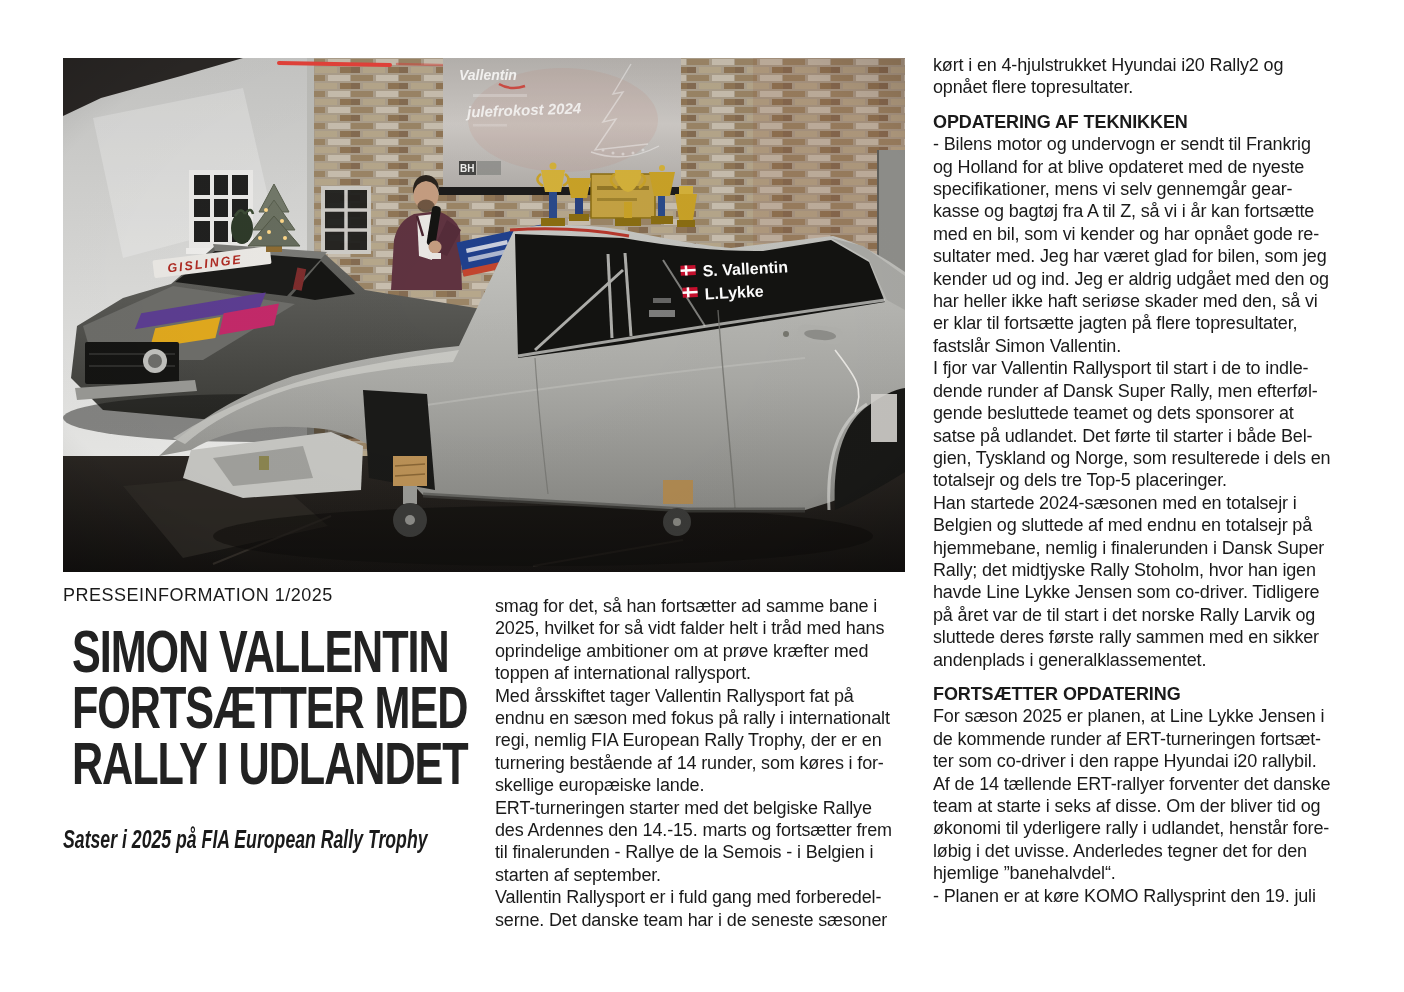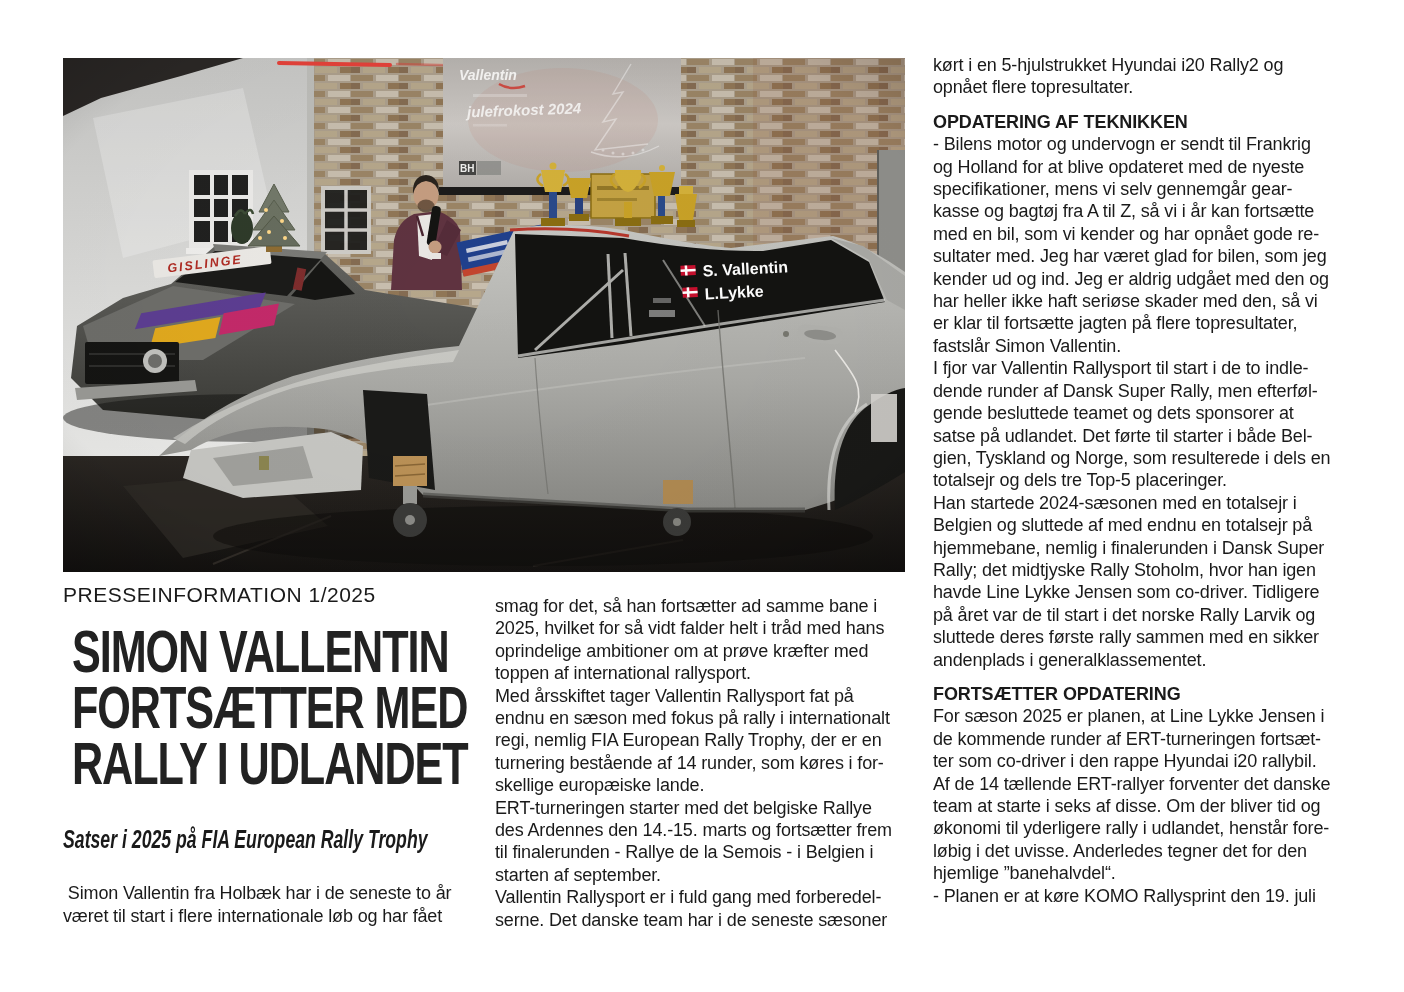--- a/index.html
+++ b/index.html
@@ -4,21 +4,21 @@
 <style>
   html,body{margin:0;padding:0;background:#ffffff;}
   .page{position:relative;width:1404px;height:992px;background:#ffffff;overflow:hidden;
         font-family:"Liberation Sans", sans-serif;color:#1a1a1a;}
   .photo{position:absolute;left:63px;top:58px;width:842px;height:514px;overflow:hidden;}
   .photo svg{display:block;}
   .col{position:absolute;}
   .col-left{left:63px;top:584px;width:425px;}
   .col-mid{left:495px;top:582px;width:428px;margin-top:13px;}
   .col-right{left:933px;top:54px;width:448px;}
-  .kicker{font-size:21px;line-height:22.4px;letter-spacing:.5px;white-space:nowrap;}
+  .kicker{font-size:18px;line-height:22.4px;letter-spacing:.5px;white-space:nowrap;}
   .headline{margin:18px 0 0 9px;padding:0;font-weight:bold;font-size:60px;line-height:56px;
             letter-spacing:-1.5px;color:#222222;}
   .hl{display:block;transform:scaleX(.72);transform-origin:0 50%;white-space:nowrap;}
   .subtitle{margin-top:32px;font-size:26px;line-height:30px;font-weight:bold;font-style:italic;}
   .sub-inner{display:inline-block;transform:scaleX(.68);transform-origin:0 50%;white-space:nowrap;}
   .body{margin:0;font-size:18px;line-height:22.4px;letter-spacing:-.15px;white-space:pre;}
   .intro{margin-top:28px;}
   .sec{margin:12px 0 0 0;font-size:18px;line-height:22.4px;font-weight:bold;letter-spacing:-.1px;white-space:pre;}
 </style>
 </head>
@@ -314,22 +314,20 @@
   </div>
 
   <div class="col col-left">
     <div class="kicker">PRESSEINFORMATION 1/2025</div>
     <h1 class="headline">
         <span class="hl">SIMON VALLENTIN</span>
         <span class="hl">FORTSÆTTER MED</span>
         <span class="hl">RALLY I UDLANDET</span>
       </h1>
     <div class="subtitle"><span class="sub-inner">Satser i 2025 på FIA European Rally Trophy</span></div>
-    <p class="body intro"> Simon Vallentin fra Holbæk har i de seneste to år
-været til start i flere internationale løb og har fået</p>
   </div>
 
   <div class="col col-mid">
     <p class="body">smag for det, så han fortsætter ad samme bane i
 2025, hvilket for så vidt falder helt i tråd med hans
 oprindelige ambitioner om at prøve kræfter med
 toppen af international rallysport.
 Med årsskiftet tager Vallentin Rallysport fat på
 endnu en sæson med fokus på rally i internationalt
 regi, nemlig FIA European Rally Trophy, der er en
@@ -337,21 +335,21 @@
 skellige europæiske lande.
 ERT-turneringen starter med det belgiske Rallye
 des Ardennes den 14.-15. marts og fortsætter frem
 til finalerunden - Rallye de la Semois - i Belgien i
 starten af september.
 Vallentin Rallysport er i fuld gang med forberedel-
 serne. Det danske team har i de seneste sæsoner</p>
   </div>
 
   <div class="col col-right">
-    <p class="body">kørt i en 5-hjulstrukket Hyundai i20 Rally2 og
+    <p class="body">kørt i en 4-hjulstrukket Hyundai i20 Rally2 og
 opnået flere topresultater.</p>
     <h2 class="sec">OPDATERING AF TEKNIKKEN</h2>
     <p class="body">- Bilens motor og undervogn er sendt til Frankrig
 og Holland for at blive opdateret med de nyeste
 specifikationer, mens vi selv gennemgår gear-
 kasse og bagtøj fra A til Z, så vi i år kan fortsætte
 med en bil, som vi kender og har opnået gode re-
 sultater med. Jeg har været glad for bilen, som jeg
 kender ud og ind. Jeg er aldrig udgået med den og
 har heller ikke haft seriøse skader med den, så vi

